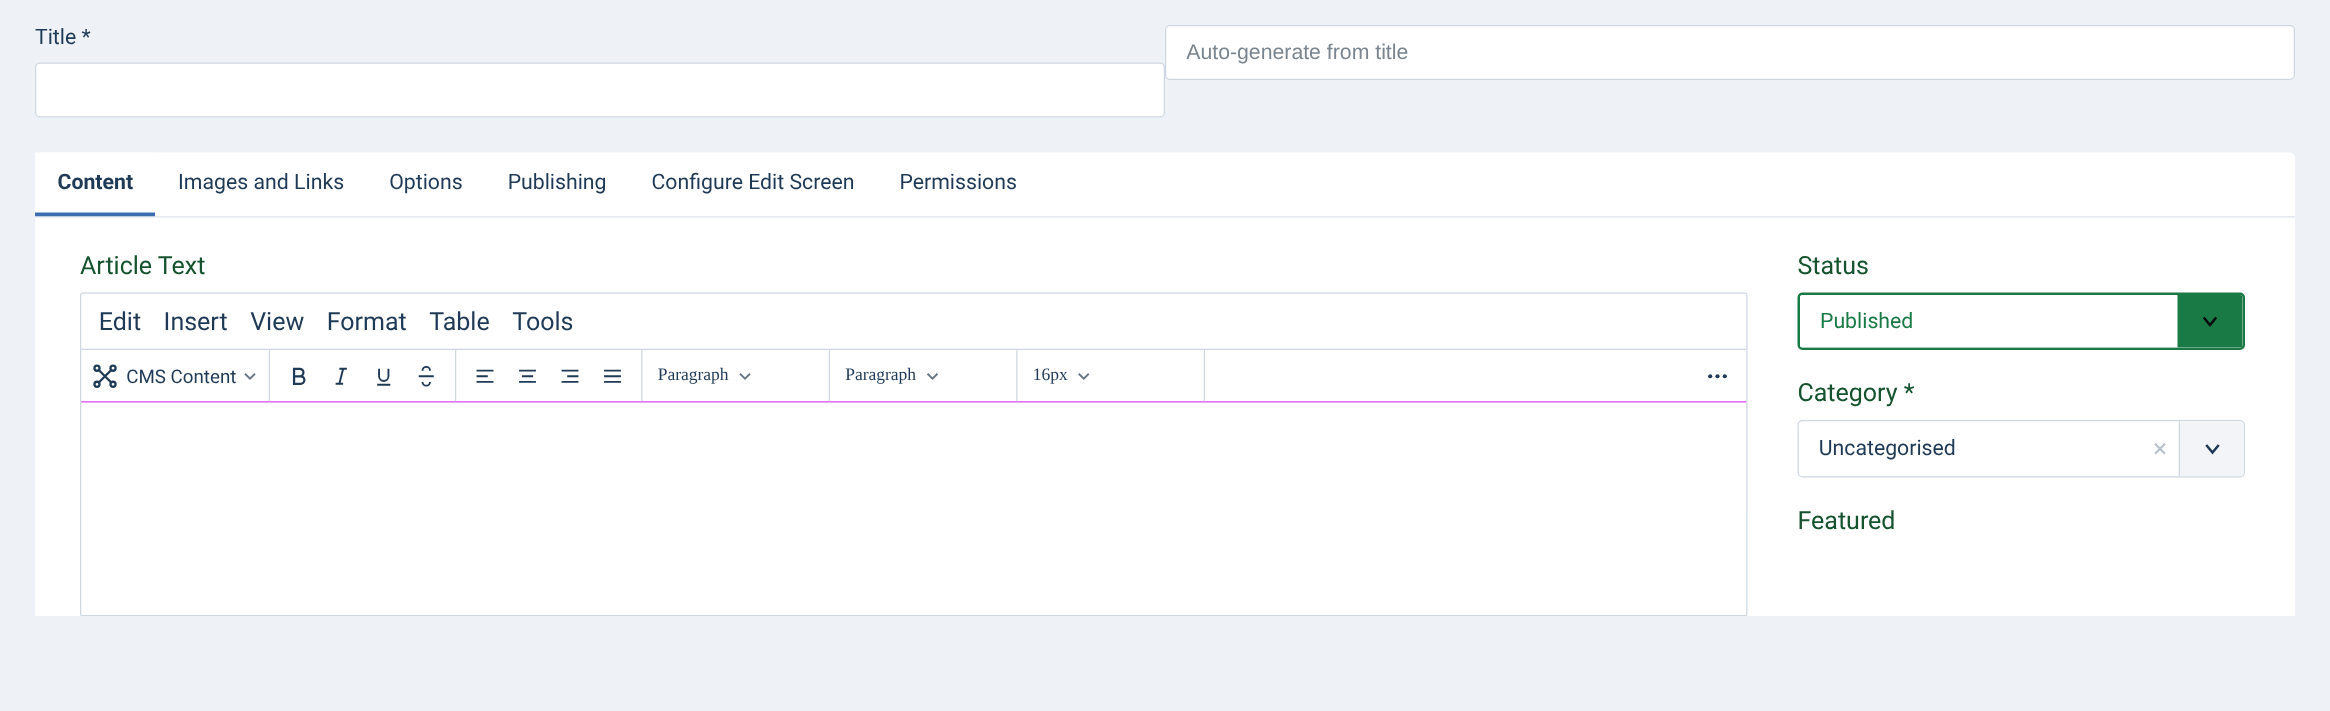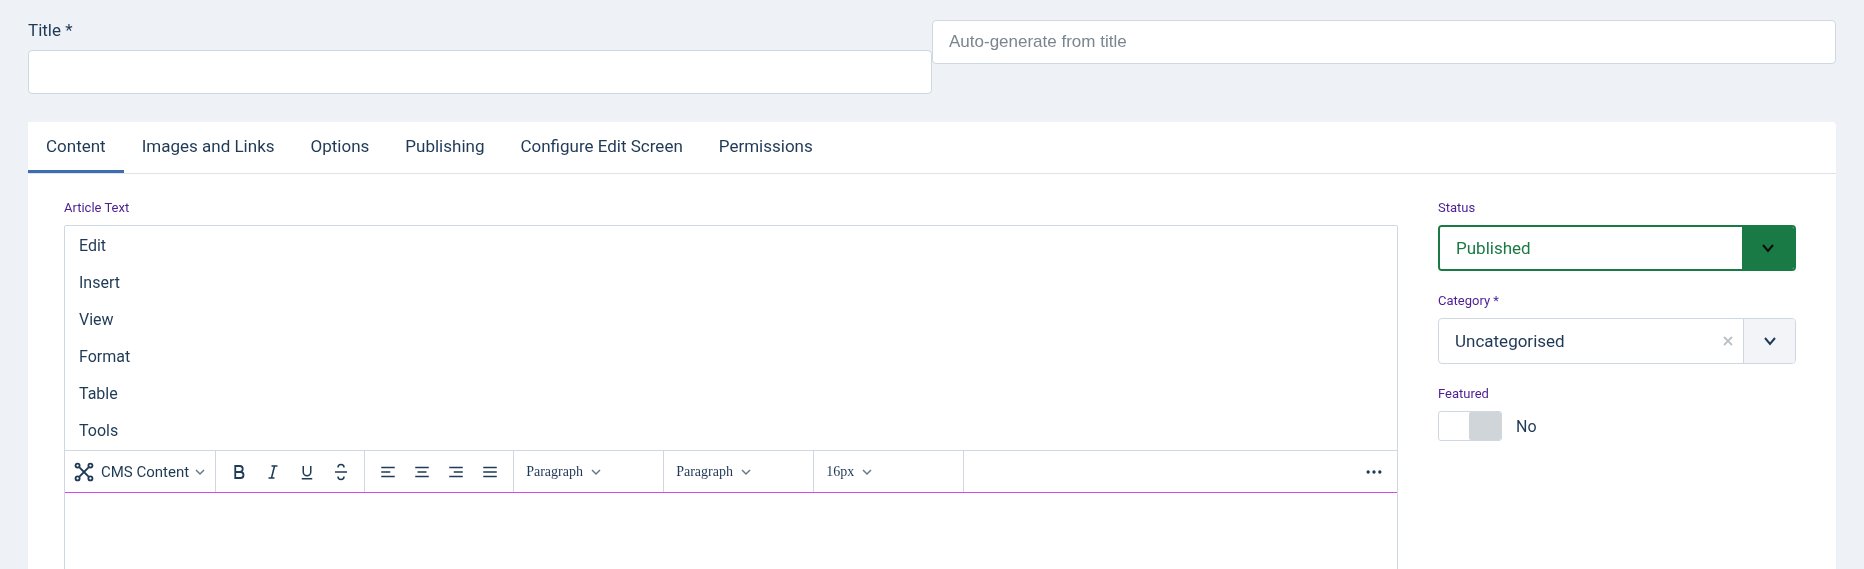--- a/index.html
+++ b/index.html
@@ -44,58 +44,57 @@
     display: flex;
     border-bottom: 1px solid #dfe4ea;
   }
   .tab {
     padding: 14px 18px;
     font-size: 17px;
     color: #1f3a56;
     cursor: pointer;
   }
   .tab.active {
-    font-weight: 400;
+    font-weight: 700;
     border-bottom: 3px solid #3c6db0;
     background: #fff;
   }
 
   .content-body {
     display: flex;
     padding: 26px 18px 0 36px;
   }
   .editor-col {
     flex: 1;
     min-width: 0;
     margin-right: 40px;
   }
   .sidebar-col {
     width: 380px;
     flex-shrink: 0;
     padding-right: 22px;
   }
   .section-label {
-    font-size: 13px;
-    color: #4c1d95;
+    font-size: 20px;
+    color: #14532d;
     margin-bottom: 10px;
   }
 
   .editor-box {
     border: 1px solid #cfd8e1;
     border-radius: 2px;
     background: #fff;
   }
   .editor-menu {
     display: flex;
     gap: 18px;
     padding: 10px 14px;
     border-bottom: 1px solid #cfd8e1;
-    font-size: 16px;
-    color: #1f3a56;
-    flex-direction: column;
+    font-size: 20px;
+    color: #1f3a56;
   }
   .editor-menu span { cursor: pointer; }
 
   .editor-toolbar {
     display: flex;
     align-items: stretch;
     border-bottom: 1px solid #d946ef;
     height: 42px;
   }
   .tb-group {
@@ -410,22 +409,16 @@
           <div class="cat-arrow">
             <svg width="16" height="16" viewBox="0 0 16 16">
                 <path d="M3 5 L8 11 L13 5" fill="none" stroke="#1f3a56" stroke-width="2"></path>
               </svg>
           </div>
         </div>
       </div>
 
       <div class="side-field">
         <div class="section-label">Featured</div>
-        <div class="featured-row">
-          <div class="toggle">
-            <div class="toggle-knob"></div>
-          </div>
-          <span>No</span>
-        </div>
       </div>
     </div>
   </div>
 </div>
 
 </body></html>

